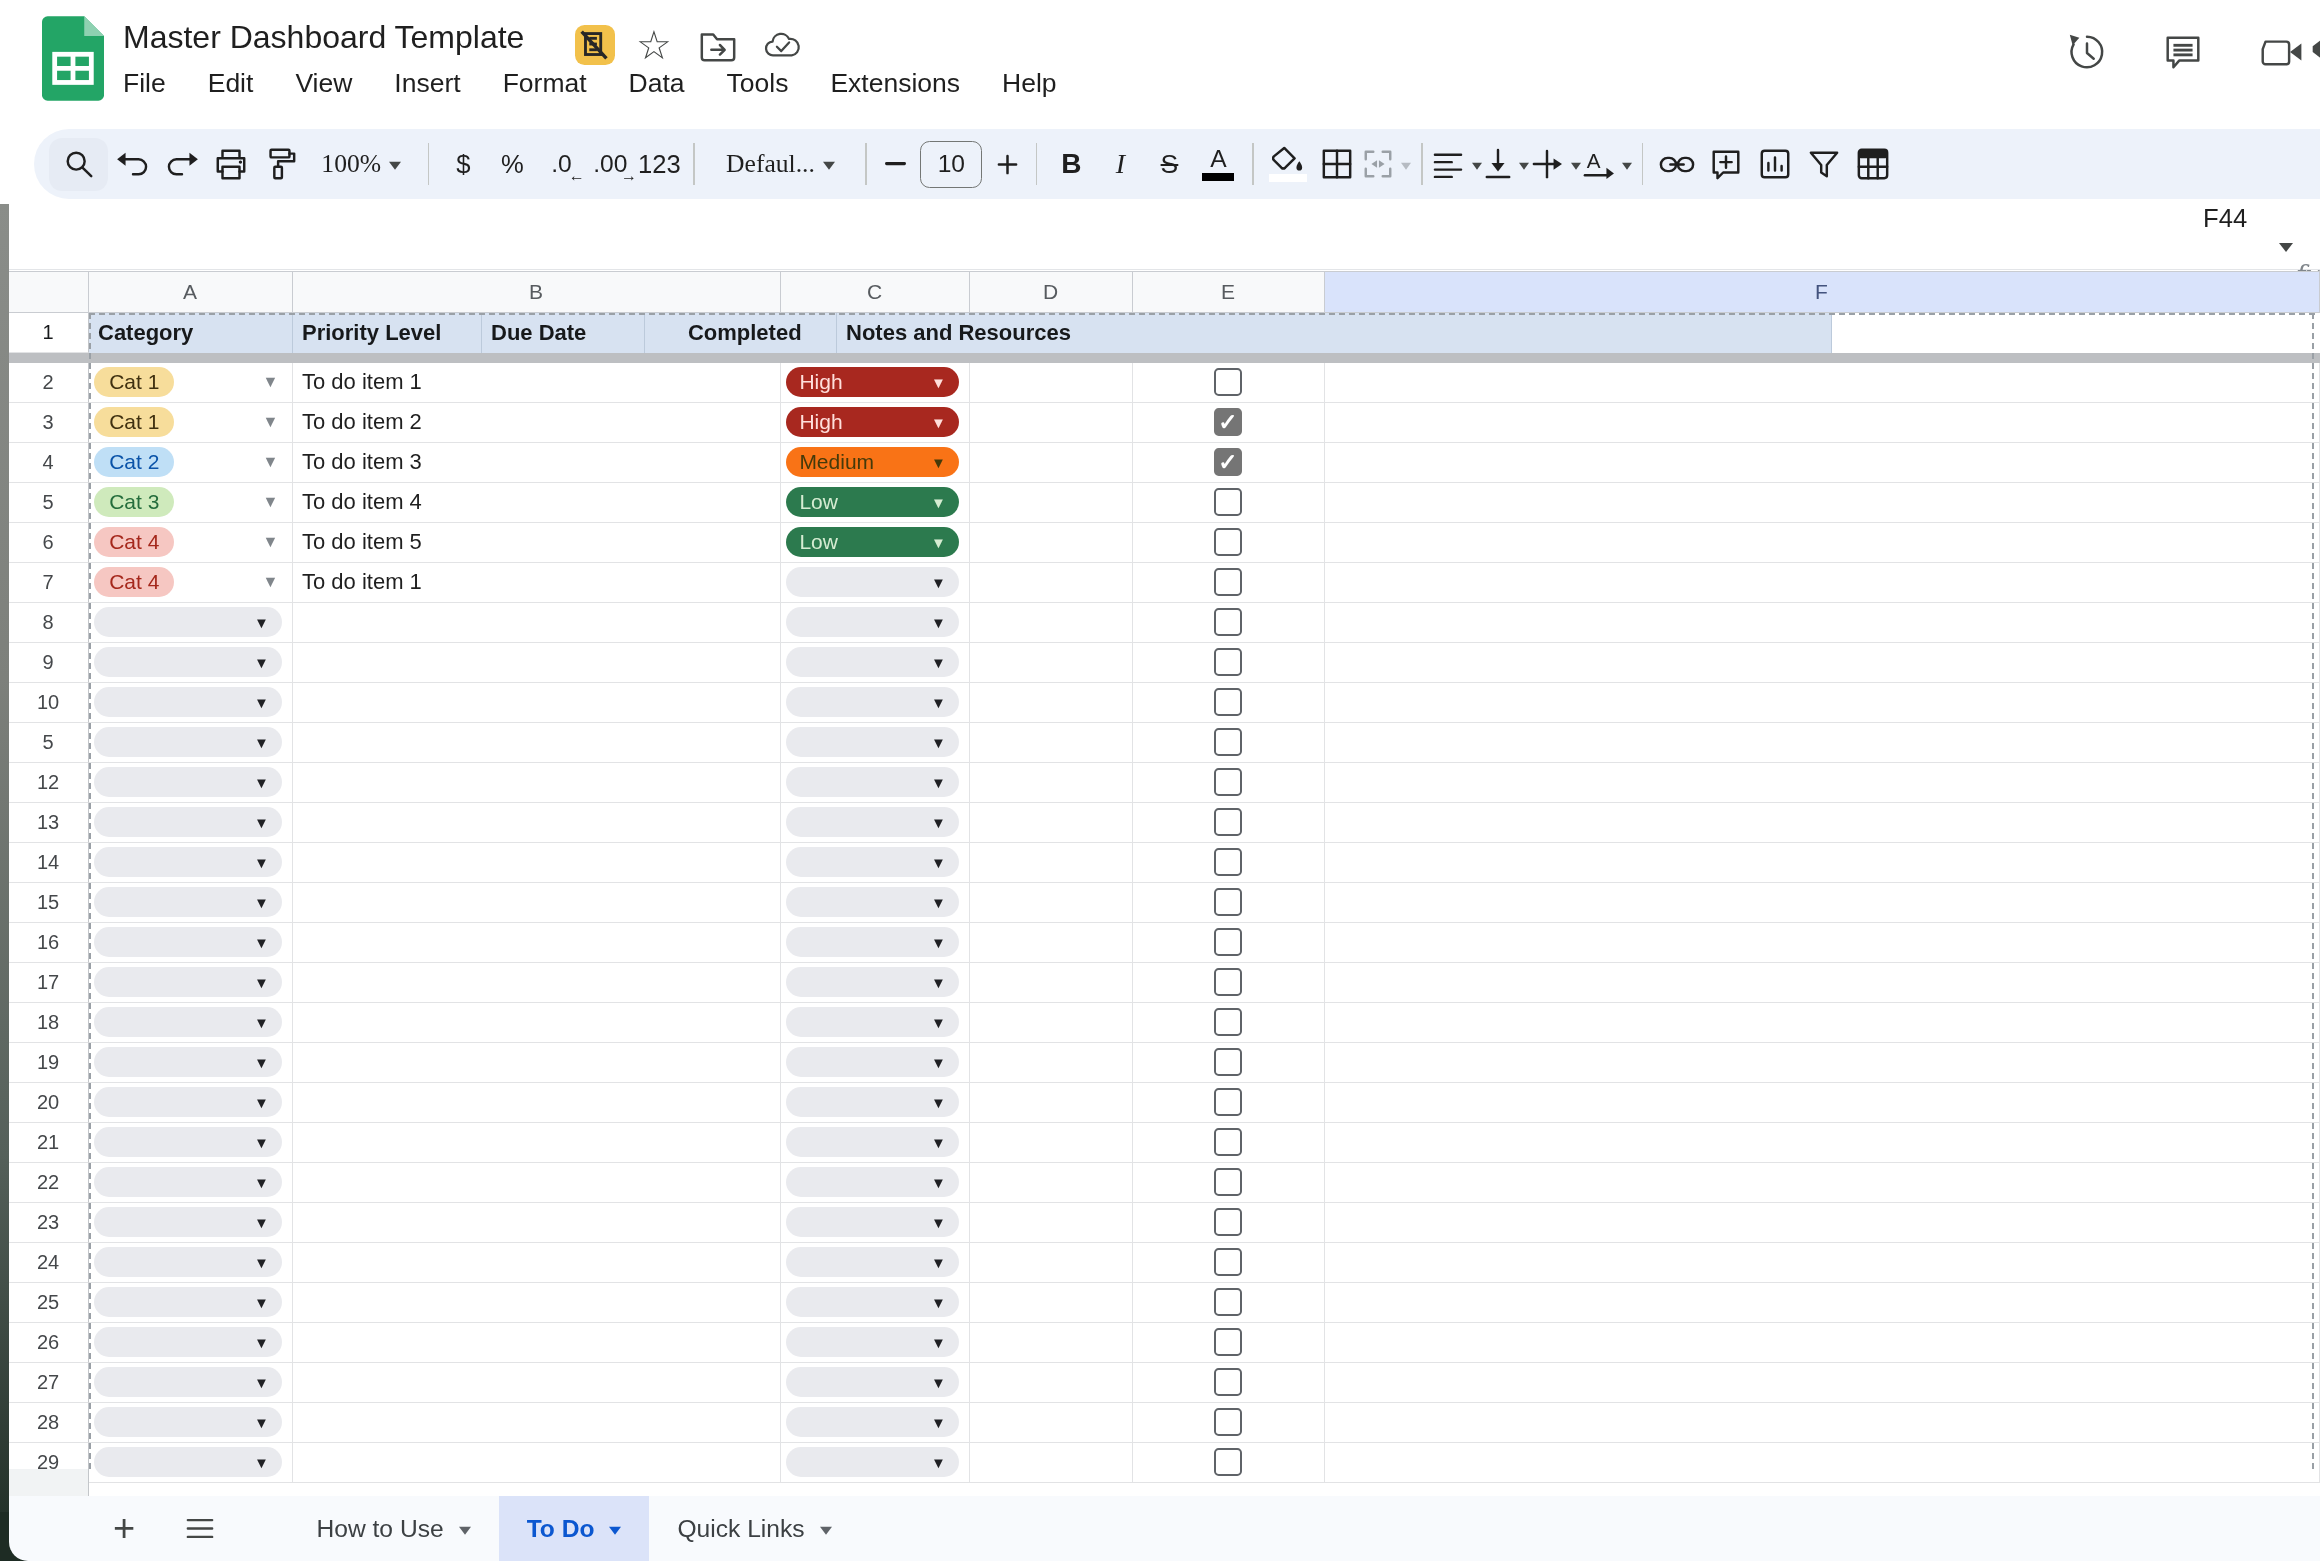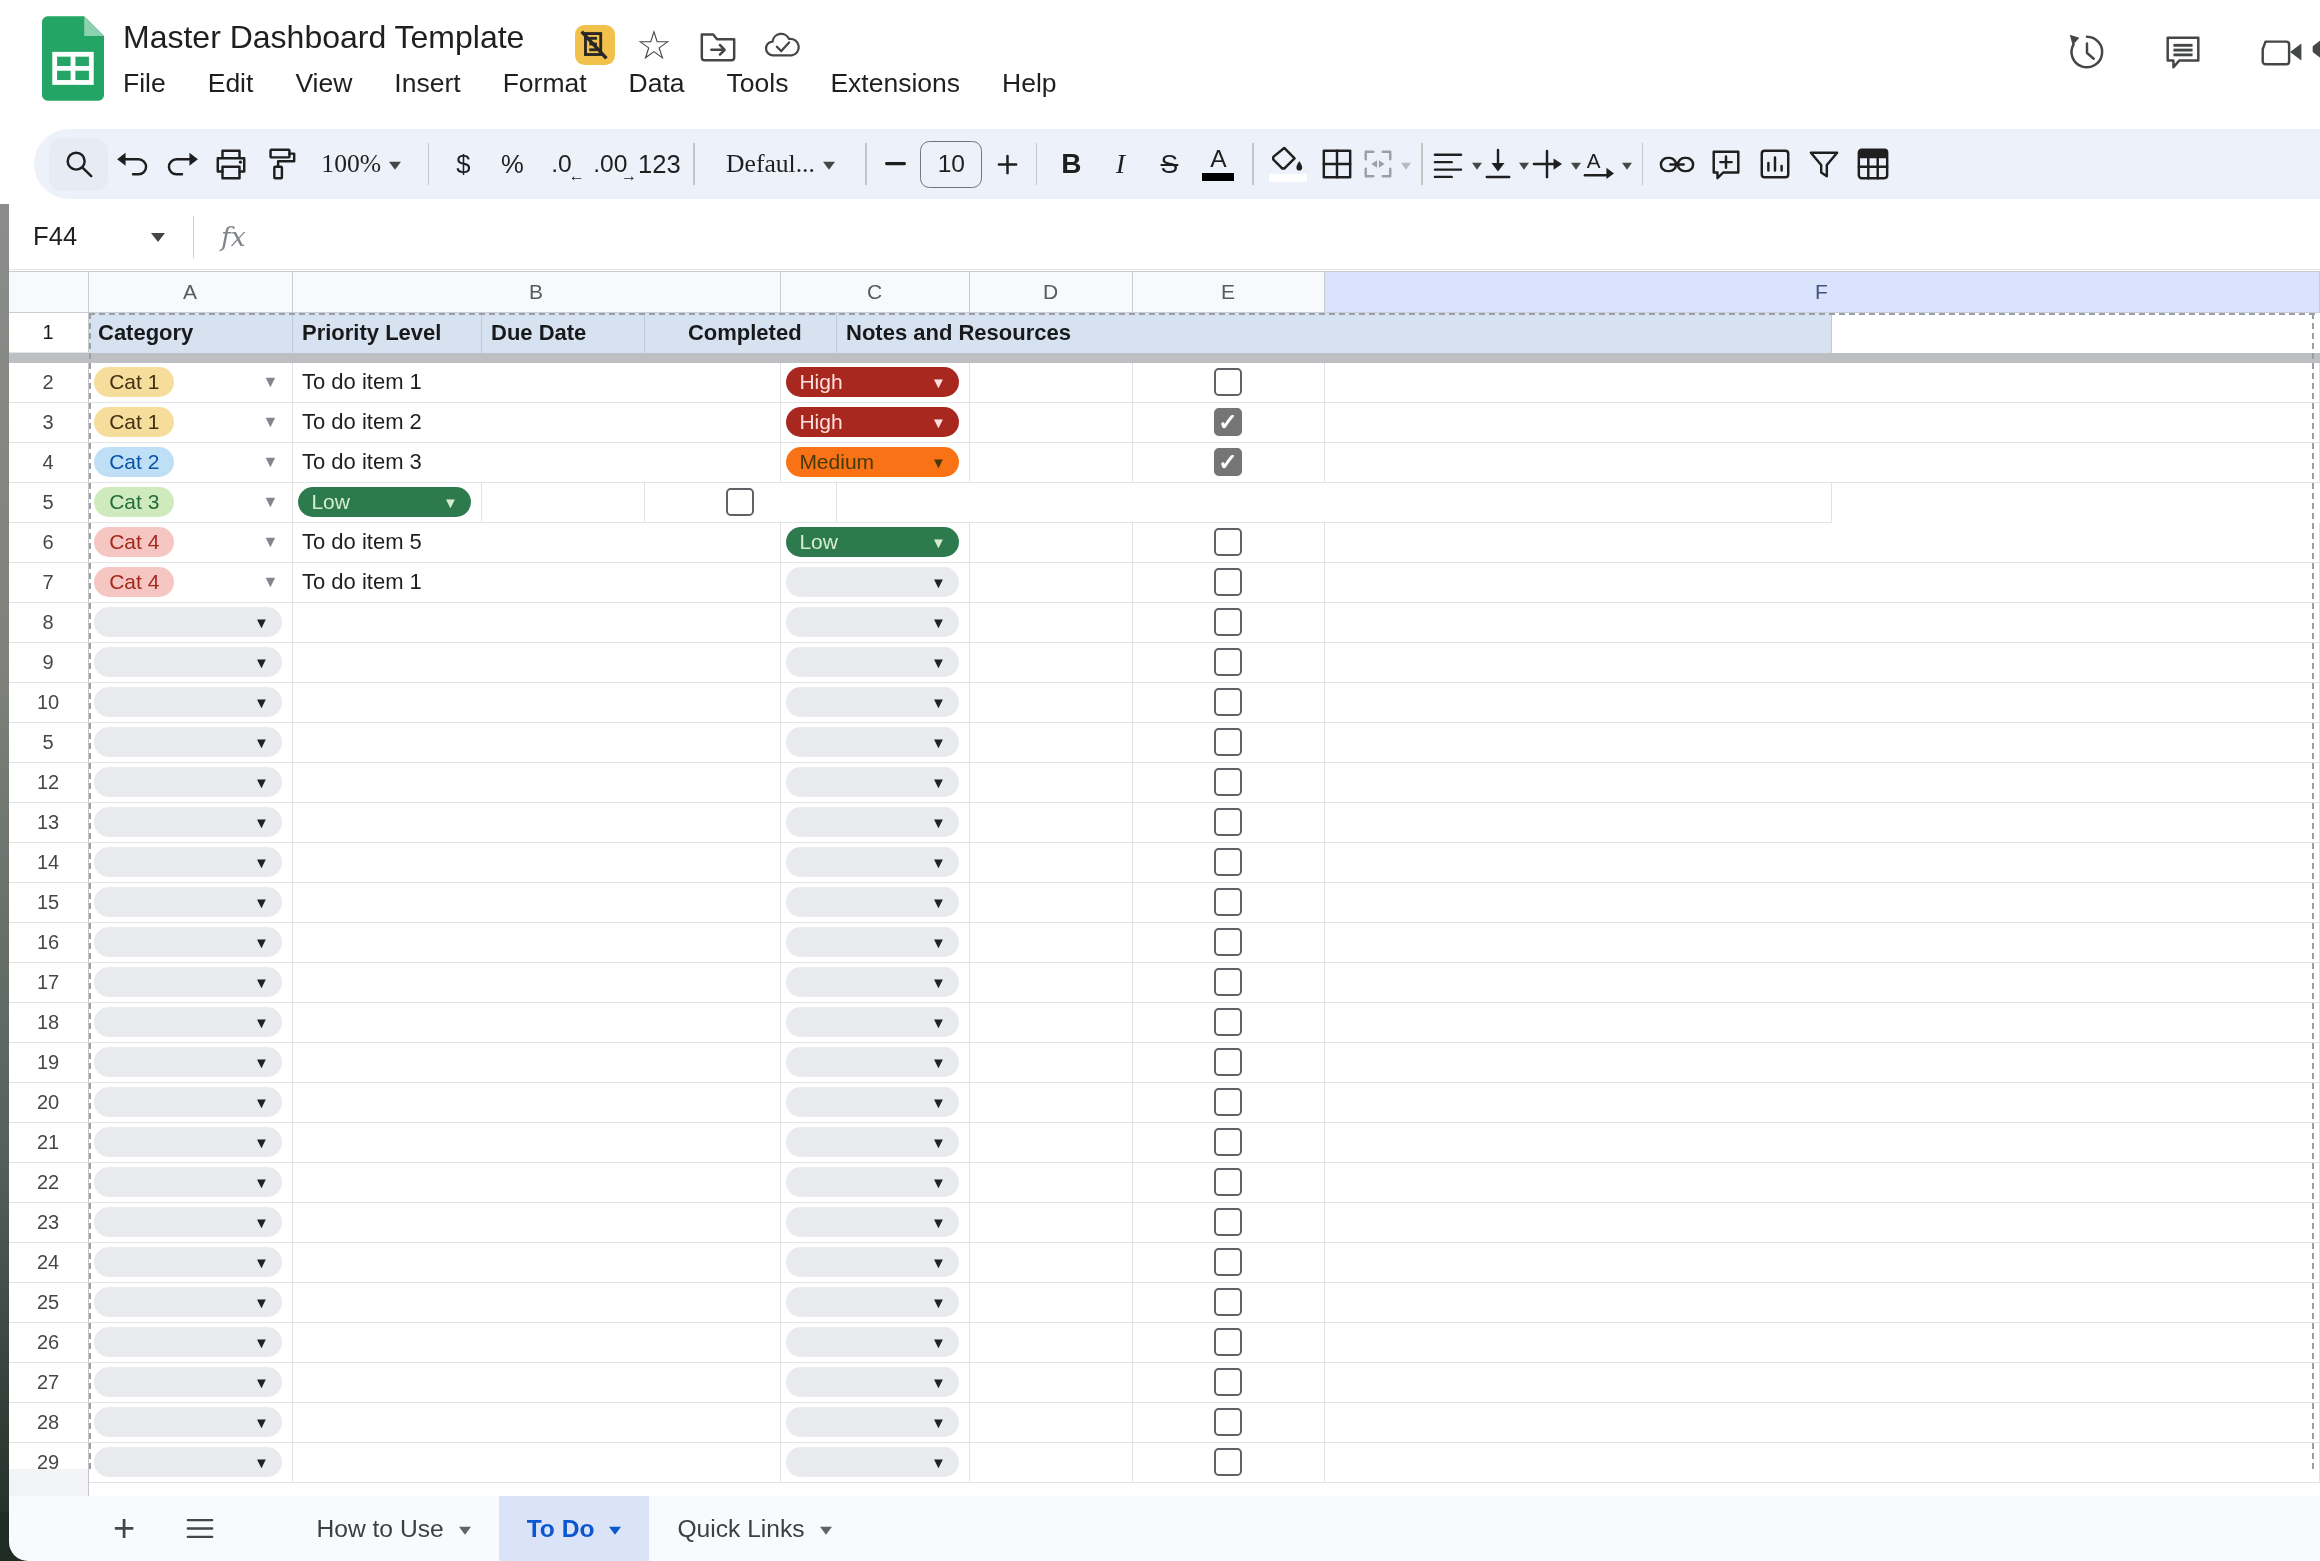--- a/index.html
+++ b/index.html
@@ -38,21 +38,21 @@
   .dec { font-size:24.6px; line-height:1; position:relative; }
   .dec .ar { position:absolute; font-size:16px; bottom:-7.6px; }
   .u-black { display:block; width:32px; height:7.6px; background:#000; margin-top:1.9px; }
   .u-white { display:block; width:38px; height:7.6px; background:#fff; margin-top:1.9px; }
   .stack { display:flex; flex-direction:column; align-items:center; }
   .disabled { color:#9aa0a6; }
   .disabled .tri { border-top-color:#b6bbc2; }
 
   
   #formulabar { left:8.5px; top:204px; width:2312px; height:66px; background:#fff;
-    display:flex; align-items:center; border-bottom:0.9px solid #e3e5e8; }
+    display:flex; align-items:flex-end; border-bottom:0.9px solid #e3e5e8;flex-direction:column; }
   #namebox { width:142px; padding-left:24.6px; font-size:25.6px; color:#1f1f1f; }
   #namebox-caret { border:7.6px solid transparent; border-top:9.5px solid #444746; width:0; height:0;
     margin:9.5px 28px 0 0; }
   #fb-div { width:1.9px; height:42px; background:#d0d3d6; }
   #fx { margin-left:26.5px; font-family:"DejaVu Serif", serif; font-style:italic;
     font-size:26.5px; color:#80868b; }
 
   
   #sheet { left:8.5px; top:271px; width:2312px; }
   .grow { display:flex; }
@@ -429,20 +429,21 @@
         <div class="checkbox checked">✓</div>
       </div>
       <div class="cell cF"></div>
     </div>
     <div class="grow drow">
       <div class="cell cRH">5</div>
       <div class="cell cA">
         <span class="chip" style="background: rgb(207, 234, 188); color: rgb(37, 109, 60);">Cat 3</span>
         <span class="cell-caret" style="color: rgb(128, 134, 139); font-size: 16px;">▼</span>
       </div>
+      <div class="cell cB">To do item 4</div>
       <div class="cell cC">
         <div class="pill" style="background: rgb(44, 122, 78); color: rgb(214, 236, 210);">
           <span>Low</span>
           <span style="color: rgb(214, 236, 210); font-size: 15px;">▼</span>
         </div>
       </div>
       <div class="cell cD"></div>
       <div class="cell cE">
         <div class="checkbox"></div>
       </div>

